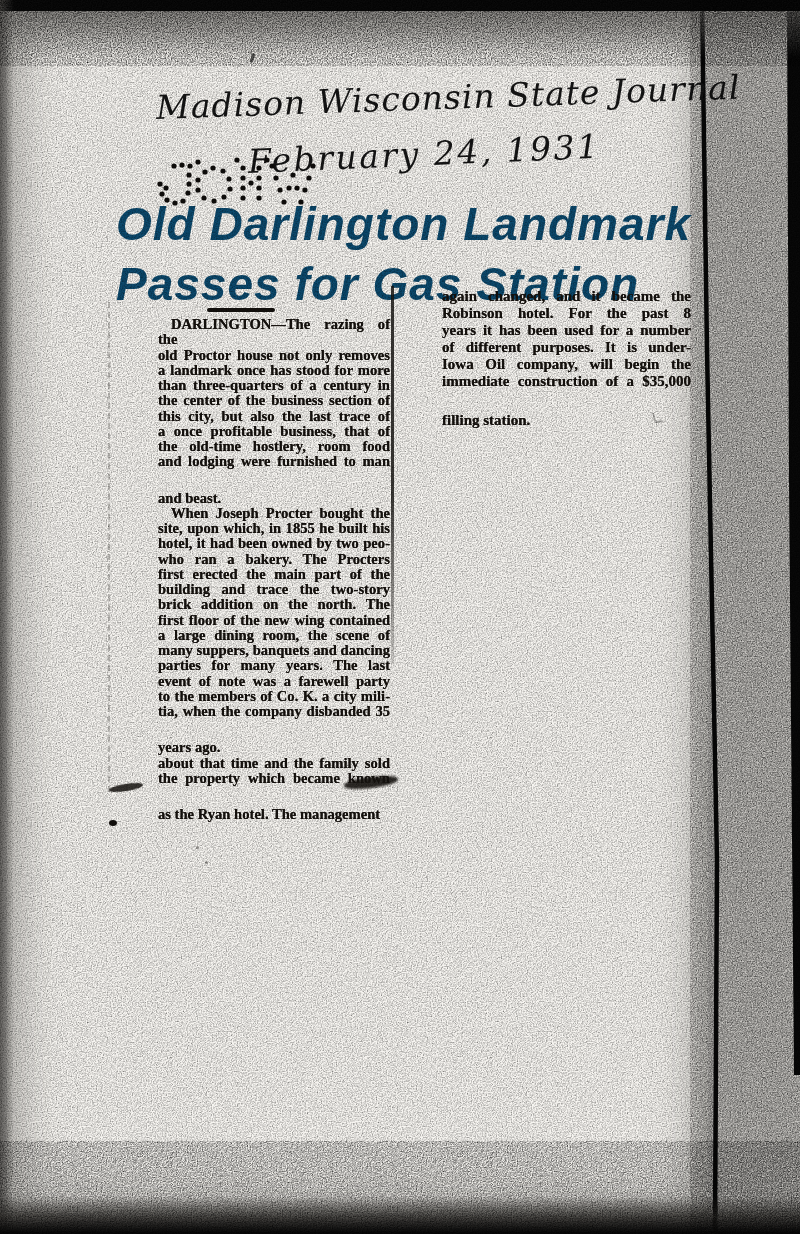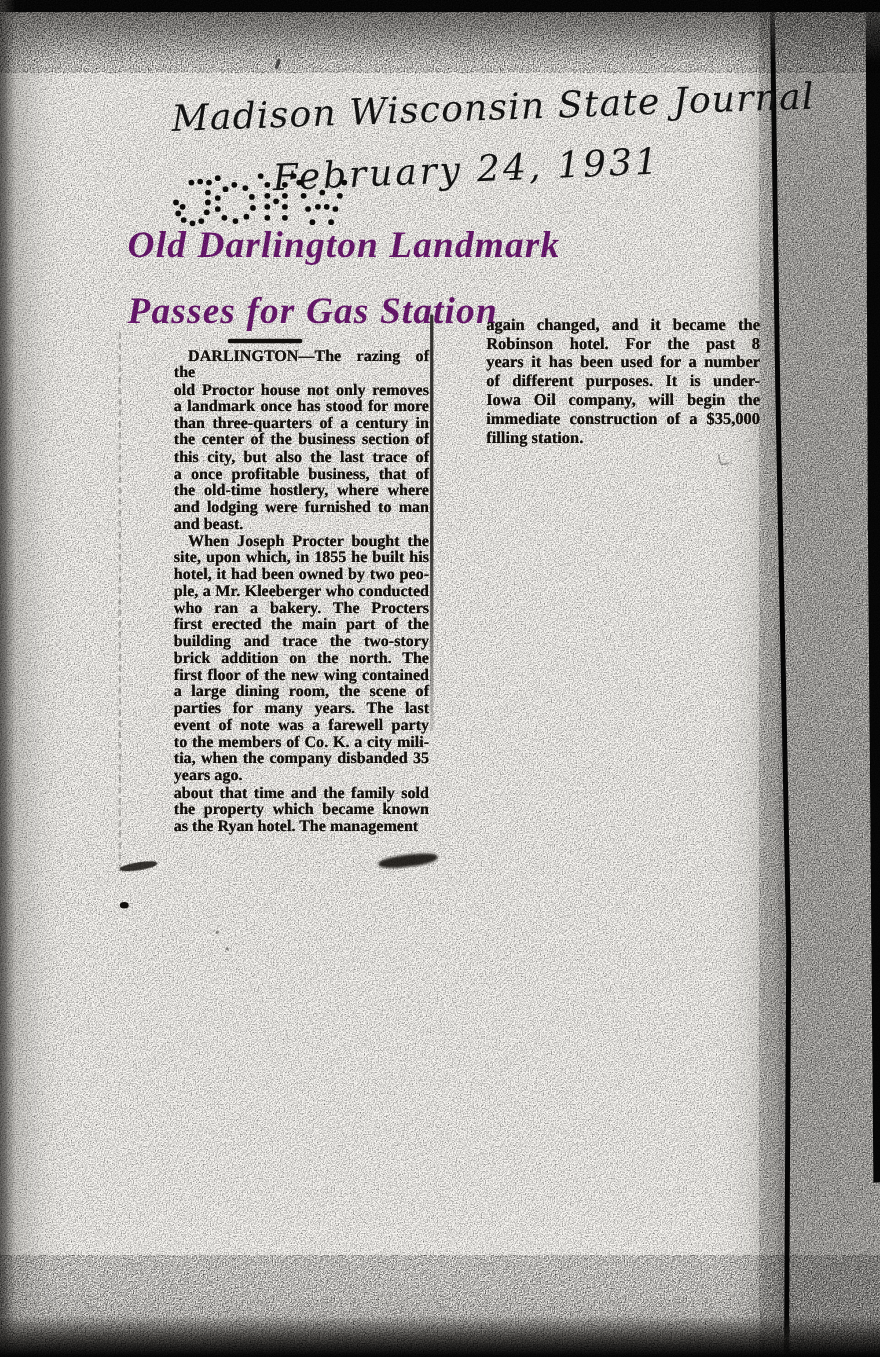--- a/index.html
+++ b/index.html
@@ -22,32 +22,32 @@
   .bottom-shade{left:0;top:1196px;width:800px;height:38px;
     background:linear-gradient(rgba(70,68,65,0), rgba(48,46,43,0.8) 55%, #0a0a0a 96%);}
   .handwriting{
     color:#161616;
     font-family:"DejaVu Serif", serif;
     font-style:italic;
     white-space:nowrap;
   }
   .hw1{left:156px;top:88px;font-size:33px;letter-spacing:1px;transform:rotate(-2deg);transform-origin:0 50%;}
   .hw2{left:248px;top:142px;font-size:33px;letter-spacing:2.5px;transform:rotate(-2.5deg);transform-origin:0 50%;}
-  .headline{left:116px;top:200px;width:578px;color:#701a75;
-    font-family:Liberation Serif, serif;font-weight:bold;font-style:italic;
-    font-size:34px;line-height:48px;letter-spacing:1px;white-space:nowrap;position:absolute;}
+  .headline{left:116px;top:200px;width:578px;color:#0c4a6e;
+    font-family:Liberation Sans, sans-serif;font-weight:bold;font-style:italic;
+    font-size:46px;line-height:48px;letter-spacing:1px;white-space:nowrap;position:absolute;}
   .headline .h2{position:relative;margin-top:12px;}
   .headline .h1{position:relative;}
   .rule{left:207px;top:308px;width:68px;height:4px;background:#15120f;border-radius:2px;}
   .col{color:#17130f;font-weight:bold;}
   .colL{left:114px;top:317px;width:276px;font-size:14.6px;line-height:15.25px;}
   .colR{left:398px;top:288px;width:293px;font-size:15px;line-height:17.1px;}
   .tline{position:relative;text-align:justify;text-align-last:justify;
     text-shadow:0 0 0.5px rgba(23,19,15,0.85);padding-left:44px;}
-  .tline.last{text-align-last:left;}
+  .tline.last{text-align-last:left;margin-top:21px;}
   .tline.indent{text-indent:13px;}
   .vrule{left:391px;top:286px;width:2.5px;height:378px;
     background:linear-gradient(rgba(25,23,20,0.85) 55%, rgba(25,23,20,0.15));}
   .crease{left:108px;top:302px;width:0;height:490px;
     border-left:2px dashed rgba(45,42,38,0.28);}
   .smudge{background:#181511;border-radius:45%;}
   .smudge.s1{left:109px;top:784px;width:34px;height:7px;transform:rotate(-9deg);filter:blur(0.7px);opacity:.85;}
   .smudge.s2{left:344px;top:777px;width:54px;height:11px;transform:rotate(-7deg);filter:blur(1px);opacity:.9;}
   .speck{background:#14110e;border-radius:50%;}
   .speck.a{left:109px;top:820px;width:8px;height:6px;}
@@ -135,33 +135,33 @@
   <div class="rule"></div>
 
   <div class="col colL">
       <div class="tline indent">DARLINGTON—The razing of the</div>
       <div class="tline">old Proctor house not only removes</div>
       <div class="tline">a landmark once has stood for more</div>
       <div class="tline">than three-quarters of a century in</div>
       <div class="tline">the center of the business section of</div>
       <div class="tline">this city, but also the last trace of</div>
       <div class="tline">a once profitable business, that of</div>
-      <div class="tline">the old-time hostlery, where where</div>
+      <div class="tline">the old-time hostlery, room food</div>
       <div class="tline">and lodging were furnished to man</div>
       <div class="tline last">and beast.</div>
       <div class="tline indent">When Joseph Procter bought the</div>
       <div class="tline">site, upon which, in 1855 he built his</div>
       <div class="tline">hotel, it had been owned by two peo-</div>
-      <div class="tline">ple, a Mr. Kleeberger who conducted</div>
       <div class="tline">who ran a bakery. The Procters</div>
       <div class="tline">first erected the main part of the</div>
       <div class="tline">building and trace the two-story</div>
       <div class="tline">brick addition on the north. The</div>
       <div class="tline">first floor of the new wing contained</div>
       <div class="tline">a large dining room, the scene of</div>
+      <div class="tline">many suppers, banquets and dancing</div>
       <div class="tline">parties for many years. The last</div>
       <div class="tline">event of note was a farewell party</div>
       <div class="tline">to the members of Co. K. a city mili-</div>
       <div class="tline">tia, when the company disbanded 35</div>
       <div class="tline last">years ago.</div>
       <div class="tline">about that time and the family sold</div>
       <div class="tline">the property which became known</div>
       <div class="tline last">as the Ryan hotel. The management</div>
     </div>
   <div class="col colR">

